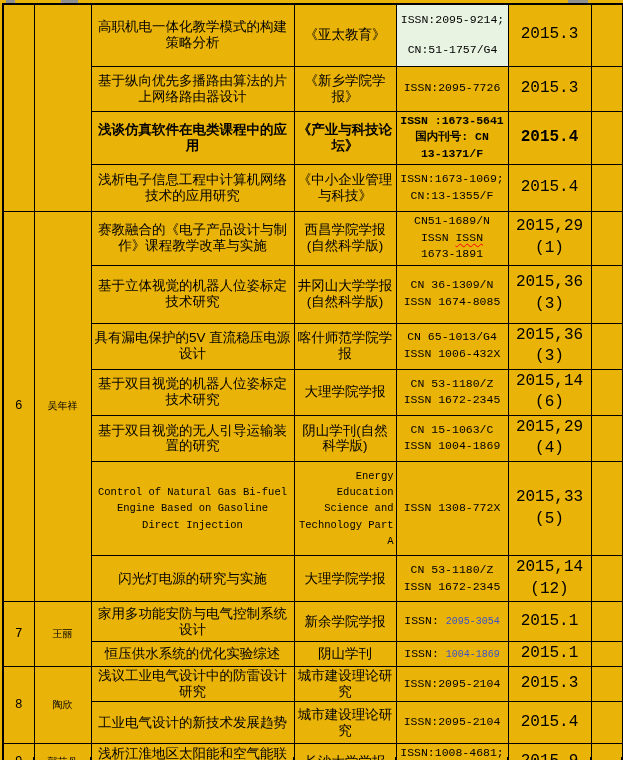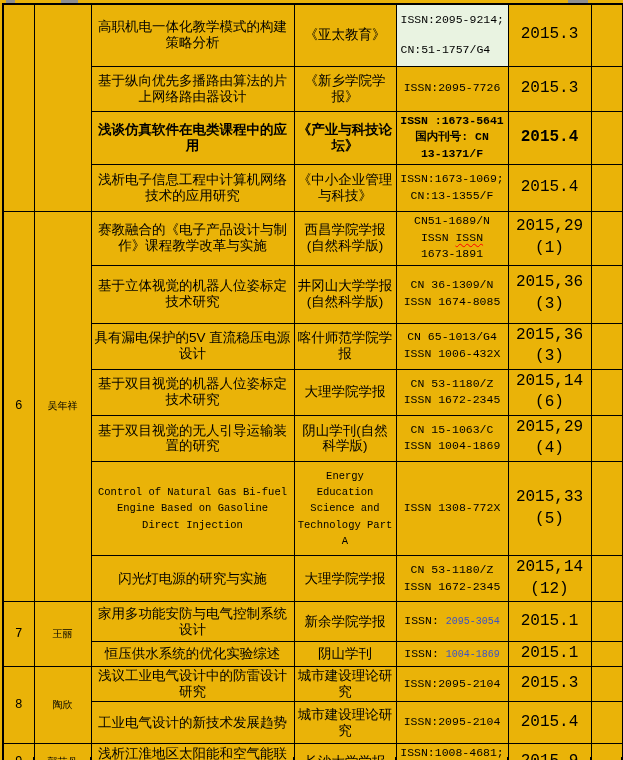--- a/index.html
+++ b/index.html
@@ -33,28 +33,28 @@
   }
   td.name { font-size:10px; }
   td.title-cell { padding:1px 2px; }
   .latin-title {
     font-family:"Liberation Mono","DejaVu Sans Mono",monospace;
     font-size:10.5px; line-height:1.55;
     width:192px; margin:16px auto; word-break:normal;
   }
   .latin-journal {
     font-family:"Liberation Mono","DejaVu Sans Mono",monospace;
-    font-size:10.5px; line-height:1.55; word-break:normal;
+    font-size:10.5px; line-height:1.55; word-break:normal;text-align:right;
   }
   td.issn {
     font-family:"Liberation Mono","DejaVu Sans Mono",monospace;
     font-size:11.5px; line-height:1.45;
     padding:1px 3px;
   }
-  td.issn .issn-line { white-space:nowrap; }
+  td.issn .issn-line { white-space:nowrap;text-align:center; }
   td.issn.left { text-align:left; padding-left:4px; }
   td.issn.green { background:var(--green,#e9f3e1); }
   .blue { color:var(--blue,#3b53c8); font-size:10px; }
   .wavy {
     text-decoration:underline;
     text-decoration-style:wavy;
     text-decoration-color:var(--red,#ff0000);
     text-decoration-thickness:1px;
     text-underline-offset:2px;
   }

